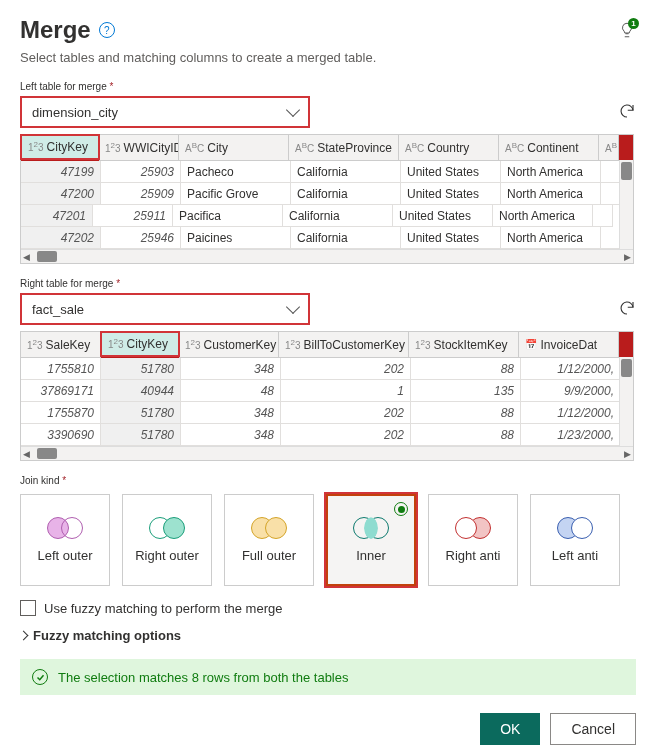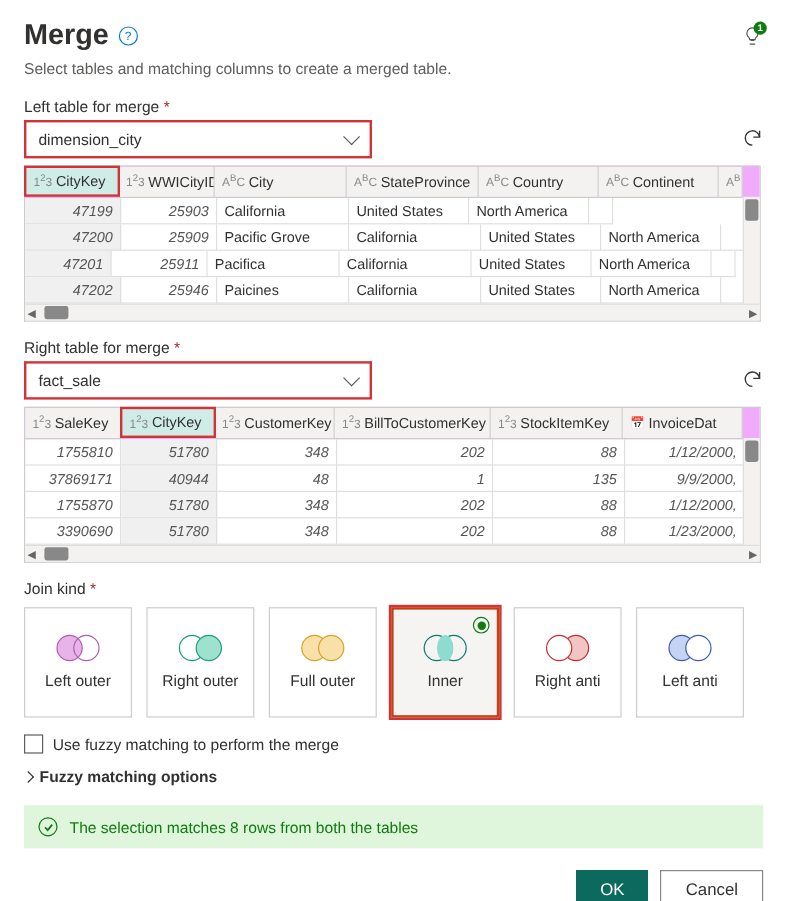--- a/index.html
+++ b/index.html
@@ -13,32 +13,32 @@
     width: 656px;
   }
   .header { display: flex; align-items: center; justify-content: space-between; margin-bottom: 6px; }
   .title-wrap { display: flex; align-items: center; gap: 8px; }
   h1 { font-size: 24px; font-weight: 600; margin: 0; }
   .help-icon { width: 16px; height: 16px; border: 1px solid #0078d4; border-radius: 50%; color: #0078d4; font-size: 10px; display: flex; align-items: center; justify-content: center; }
   .bulb { position: relative; width: 18px; height: 18px; color: #555; }
   .bulb svg { width:18px; height:18px; stroke:#555; fill:none; stroke-width:1.3; }
   .bulb .badge { position:absolute; top:-3px; right:-3px; background:#107c10; color:#fff; font-size:8px; font-weight:600; border-radius:50%; width:11px; height:11px; display:flex; align-items:center; justify-content:center;}
   .subtitle { color:#605e5c; margin-bottom:16px; }
-  .label { font-size:13px; margin-bottom:4px; }
+  .label { font-size:10px; margin-bottom:4px; }
   .req { color:#a4262c; }
   .select-row { display:flex; align-items:center; gap:12px; margin-bottom:6px; }
   .select { display:flex; align-items:center; justify-content:space-between; width:290px; height:32px; border:1px solid #605e5c; padding:0 10px; background:#fff; cursor:pointer; }
   .select.hl { border:2px solid #d13438; }
   .chev { width:10px;height:10px;border-right:1px solid #555;border-bottom:1px solid #555;transform:rotate(45deg);margin-top:-4px;}
   .refresh-wrap { margin-left:auto; }
   .refresh { width:18px;height:18px; display:inline-block; }
   .refresh svg { width:18px;height:18px;stroke:#333;fill:none;stroke-width:1.5;}
   
   .grid { border:1px solid #ccc; border-top:none; width:614px; position:relative; }
-  .thead { display:flex; background:#f0abfc; border-top:1px solid #ccc; }
+  .thead { display:flex; background:#b91c1c; border-top:1px solid #ccc; }
   .th { border-right:1px solid #ccc; border-bottom:1px solid #ccc; height:26px; display:flex; align-items:center; padding:0 6px; font-size:12px; gap:3px; overflow:hidden; background:#f3f2f1;}
   .th.sel { background:#d0ece7; border:2px solid #d13438; margin:-1px; z-index:2;}
   .ctype { color:#888; font-size:10px; }
   .ctype sup { font-size:8px; }
   .ctype.num { color:#888; }
   .trow { display:flex; }
   .td { border-right:1px solid #e1dfdd; border-bottom:1px solid #e1dfdd; height:22px; display:flex; align-items:center; padding:0 6px; font-size:12px; overflow:hidden; white-space:nowrap; }
   .td.num { justify-content:flex-end; font-style:italic; color:#555;}
   .td.sel { background:#f0f0f0; }
   .td.date { font-style:italic; color:#555; justify-content:flex-end;}
@@ -129,20 +129,21 @@
         <span>Continent</span>
       </div>
     <div class="th" style="width:20px">
         <span class="ctype">A<sup>B</sup></span>
       </div>
   </div>
   <div id="left-rows">
       <div class="trow">
         <div class="td num sel" style="width: 80px;">47199</div>
         <div class="td num" style="width: 80px;">25903</div>
+        <div class="td" style="width: 110px;">Pacheco</div>
         <div class="td" style="width: 110px;">California</div>
         <div class="td" style="width: 100px;">United States</div>
         <div class="td" style="width: 100px;">North America</div>
         <div class="td" style="width: 20px;"></div>
       </div>
       <div class="trow">
         <div class="td num sel" style="width: 80px;">47200</div>
         <div class="td num" style="width: 80px;">25909</div>
         <div class="td" style="width: 110px;">Pacific Grove</div>
         <div class="td" style="width: 110px;">California</div>

